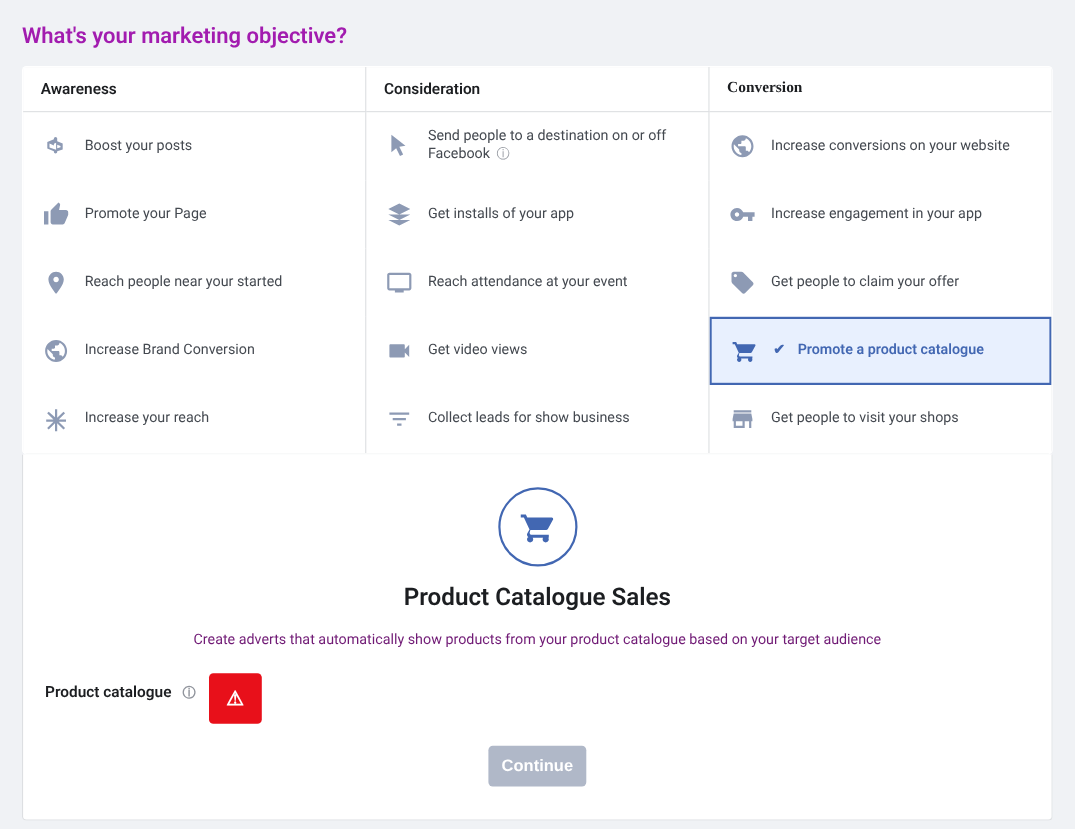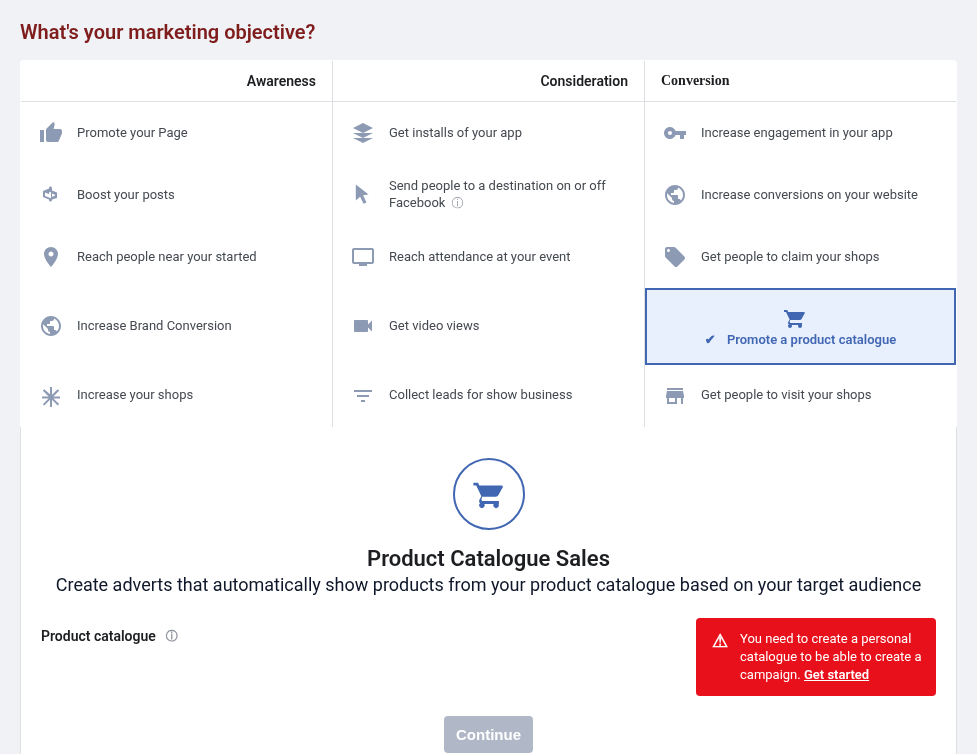--- a/index.html
+++ b/index.html
@@ -7,21 +7,21 @@
       font-family: -apple-system, BlinkMacSystemFont, 'Segoe UI', Roboto, Helvetica, Arial, sans-serif;
       background: #f0f2f5;
       padding: 20px;
       font-size: 14px;
       color: #1c1e21;
     }
     .page-title {
       font-size: 20px;
       font-weight: 600;
       margin-bottom: 16px;
-      color: #7f1d1d;
+      color: #a21caf;
     }
     .objectives-table {
       width: 100%;
       border-collapse: collapse;
       background: #fff;
       border: 1px solid #dddfe2;
       border-radius: 4px;
       overflow: hidden;
     }
     .objectives-table th {
@@ -36,38 +36,36 @@
     .objectives-table td {
       padding: 0;
       border-right: 1px solid #dddfe2;
       vertical-align: middle;
     }
     .objectives-table td:last-child {
       border-right: none;
     }
     .objectives-table th:not(:last-child) {
       border-right: 1px solid #dddfe2;
-      text-align: right;
     }
     .cell-item {
       display: flex;
       align-items: center;
       padding: 14px 16px;
       cursor: pointer;
       border-bottom: 1px solid #dddfe2;
       min-height: 62px;
       transition: background 0.1s;
     }
     .cell-item:last-child {
       border-bottom: none;
     }
     .cell-item.selected {
       background: #e8f0fe;
       border: 2px solid #4267b2;
-      flex-direction: column;
     }
     .cell-icon {
       width: 28px;
       height: 28px;
       min-width: 28px;
       margin-right: 12px;
       color: #8d9ab4;
       display: flex;
       align-items: center;
       justify-content: center;
@@ -116,32 +114,32 @@
     }
     .big-icon-circle svg {
       width: 34px;
       height: 34px;
       fill: #4267b2;
     }
     .section-title {
       font-size: 22px;
       font-weight: 600;
       color: #1c1e21;
-      margin-bottom: 0;
+      margin-bottom: 16px;
     }
     .section-desc {
-      font-size: 18px;
-      color: #0f172a;
+      font-size: 13px;
+      color: #701a75;
       margin-bottom: 20px;
       line-height: 1.5;
     }
     .product-catalogue-row {
       display: flex;
       align-items: flex-start;
-      justify-content: space-between;
+      justify-content: flex-start;
       gap: 12px;
       margin-bottom: 20px;
     }
     .product-catalogue-label {
       font-weight: 600;
       font-size: 14px;
       color: #1c1e21;
       display: flex;
       align-items: center;
       gap: 4px;
@@ -207,20 +205,52 @@
         <th class="col-consideration">Consideration</th>
         <th class="col-conversion">Conversion</th>
       </tr>
     </thead>
     <tbody id="table-body">
     <tr>
           <td>
             <div class="cell-item">
               <div class="cell-icon">
                 <svg viewBox="0 0 24 24" xmlns="http://www.w3.org/2000/svg">
+                  <path d="M18 11v-1.5l-5-2v-2.5c0-.83-.67-1.5-1.5-1.5S10 4.17 10 5v.5L4 8v6l6 2.5v.5c0 .83.67 1.5 1.5 1.5S13 17.83 13 17v-.5l5-1.5V11zm-8 3.5L6 13V9.5l4 1.67V14.5zm2 1.5v-.78l-2-.83v-4.78l2-.83V16zm4-3.17l-3 1V10.5l3 1.25V12.83z"></path>
+                </svg>
+              </div>
+              <div class="cell-text">Boost your posts</div>
+            </div>
+          </td>
+          <td>
+            <div class="cell-item">
+              <div class="cell-icon">
+                <svg viewBox="0 0 24 24" xmlns="http://www.w3.org/2000/svg">
+                  <path d="M4 0l16 12.279-6.951 1.17 4.325 8.817-3.596 1.734-4.35-8.879-5.428 4.702z" transform="scale(0.8) translate(2,2)"></path>
+                </svg>
+              </div>
+              <div class="cell-text">Send people to a destination on or off Facebook<span class="info-icon">ⓘ</span></div>
+            </div>
+          </td>
+          <td>
+            <div class="cell-item">
+              <div class="cell-icon">
+                <svg viewBox="0 0 24 24" xmlns="http://www.w3.org/2000/svg">
+                  <path d="M12 2C6.48 2 2 6.48 2 12s4.48 10 10 10 10-4.48 10-10S17.52 2 12 2zm-1 17.93c-3.95-.49-7-3.85-7-7.93 0-.62.08-1.21.21-1.79L9 15v1c0 1.1.9 2 2 2v1.93zm6.9-2.54c-.26-.81-1-1.39-1.9-1.39h-1v-3c0-.55-.45-1-1-1H8v-2h2c.55 0 1-.45 1-1V7h2c1.1 0 2-.9 2-2v-.41c2.93 1.19 5 4.06 5 7.41 0 2.08-.8 3.97-2.1 5.39z"></path>
+                </svg>
+              </div>
+              <div class="cell-text">Increase conversions on your website</div>
+            </div>
+          </td>
+        </tr>
+        <tr>
+          <td>
+            <div class="cell-item">
+              <div class="cell-icon">
+                <svg viewBox="0 0 24 24" xmlns="http://www.w3.org/2000/svg">
                   <path d="M1 21h4V9H1v12zm22-11c0-1.1-.9-2-2-2h-6.31l.95-4.57.03-.32c0-.41-.17-.79-.44-1.06L14.17 1 7.59 7.59C7.22 7.95 7 8.45 7 9v10c0 1.1.9 2 2 2h9c.83 0 1.54-.5 1.84-1.22l3.02-7.05c.09-.23.14-.47.14-.73v-2z"></path>
                 </svg>
               </div>
               <div class="cell-text">Promote your Page</div>
             </div>
           </td>
           <td>
             <div class="cell-item">
               <div class="cell-icon">
                 <svg viewBox="0 0 24 24" xmlns="http://www.w3.org/2000/svg">
@@ -239,120 +269,88 @@
               </div>
               <div class="cell-text">Increase engagement in your app</div>
             </div>
           </td>
         </tr>
         <tr>
           <td>
             <div class="cell-item">
               <div class="cell-icon">
                 <svg viewBox="0 0 24 24" xmlns="http://www.w3.org/2000/svg">
-                  <path d="M18 11v-1.5l-5-2v-2.5c0-.83-.67-1.5-1.5-1.5S10 4.17 10 5v.5L4 8v6l6 2.5v.5c0 .83.67 1.5 1.5 1.5S13 17.83 13 17v-.5l5-1.5V11zm-8 3.5L6 13V9.5l4 1.67V14.5zm2 1.5v-.78l-2-.83v-4.78l2-.83V16zm4-3.17l-3 1V10.5l3 1.25V12.83z"></path>
-                </svg>
-              </div>
-              <div class="cell-text">Boost your posts</div>
-            </div>
-          </td>
-          <td>
-            <div class="cell-item">
-              <div class="cell-icon">
-                <svg viewBox="0 0 24 24" xmlns="http://www.w3.org/2000/svg">
-                  <path d="M4 0l16 12.279-6.951 1.17 4.325 8.817-3.596 1.734-4.35-8.879-5.428 4.702z" transform="scale(0.8) translate(2,2)"></path>
-                </svg>
-              </div>
-              <div class="cell-text">Send people to a destination on or off Facebook<span class="info-icon">ⓘ</span></div>
-            </div>
-          </td>
+                  <path d="M12 2C8.13 2 5 5.13 5 9c0 5.25 7 13 7 13s7-7.75 7-13c0-3.87-3.13-7-7-7zm0 9.5c-1.38 0-2.5-1.12-2.5-2.5s1.12-2.5 2.5-2.5 2.5 1.12 2.5 2.5-1.12 2.5-2.5 2.5z"></path>
+                </svg>
+              </div>
+              <div class="cell-text">Reach people near your started</div>
+            </div>
+          </td>
+          <td>
+            <div class="cell-item">
+              <div class="cell-icon">
+                <svg viewBox="0 0 24 24" xmlns="http://www.w3.org/2000/svg">
+                  <path d="M21 3H3c-1.1 0-2 .9-2 2v12c0 1.1.9 2 2 2h5v2h8v-2h5c1.1 0 1.99-.9 1.99-2L23 5c0-1.1-.9-2-2-2zm0 14H3V5h18v12z"></path>
+                </svg>
+              </div>
+              <div class="cell-text">Reach attendance at your event</div>
+            </div>
+          </td>
+          <td>
+            <div class="cell-item">
+              <div class="cell-icon">
+                <svg viewBox="0 0 24 24" xmlns="http://www.w3.org/2000/svg">
+                  <path d="M21.41 11.58l-9-9C12.05 2.22 11.55 2 11 2H4c-1.1 0-2 .9-2 2v7c0 .55.22 1.05.59 1.42l9 9c.36.36.86.58 1.41.58.55 0 1.05-.22 1.41-.59l7-7c.37-.36.59-.86.59-1.41 0-.55-.23-1.06-.59-1.42zM5.5 7C4.67 7 4 6.33 4 5.5S4.67 4 5.5 4 7 4.67 7 5.5 6.33 7 5.5 7z"></path>
+                </svg>
+              </div>
+              <div class="cell-text">Get people to claim your offer</div>
+            </div>
+          </td>
+        </tr>
+        <tr>
           <td>
             <div class="cell-item">
               <div class="cell-icon">
                 <svg viewBox="0 0 24 24" xmlns="http://www.w3.org/2000/svg">
                   <path d="M12 2C6.48 2 2 6.48 2 12s4.48 10 10 10 10-4.48 10-10S17.52 2 12 2zm-1 17.93c-3.95-.49-7-3.85-7-7.93 0-.62.08-1.21.21-1.79L9 15v1c0 1.1.9 2 2 2v1.93zm6.9-2.54c-.26-.81-1-1.39-1.9-1.39h-1v-3c0-.55-.45-1-1-1H8v-2h2c.55 0 1-.45 1-1V7h2c1.1 0 2-.9 2-2v-.41c2.93 1.19 5 4.06 5 7.41 0 2.08-.8 3.97-2.1 5.39z"></path>
                 </svg>
               </div>
-              <div class="cell-text">Increase conversions on your website</div>
+              <div class="cell-text">Increase Brand Conversion</div>
+            </div>
+          </td>
+          <td>
+            <div class="cell-item">
+              <div class="cell-icon">
+                <svg viewBox="0 0 24 24" xmlns="http://www.w3.org/2000/svg">
+                  <path d="M17 10.5V7c0-.55-.45-1-1-1H4c-.55 0-1 .45-1 1v10c0 .55.45 1 1 1h12c.55 0 1-.45 1-1v-3.5l4 4v-11l-4 4z"></path>
+                </svg>
+              </div>
+              <div class="cell-text">Get video views</div>
+            </div>
+          </td>
+          <td>
+            <div class="cell-item selected">
+              <div class="cell-icon">
+                <svg viewBox="0 0 24 24" xmlns="http://www.w3.org/2000/svg">
+                  <path d="M7 18c-1.1 0-1.99.9-1.99 2S5.9 22 7 22s2-.9 2-2-.9-2-2-2zm10 0c-1.1 0-1.99.9-1.99 2S15.9 22 17 22s2-.9 2-2-.9-2-2-2zm-9.83-4h9.66c.75 0 1.41-.41 1.75-1.03l3.24-5.88A1 1 0 0 0 20.94 6H5.21L4.27 4H1v2h2l3.6 7.59L5.25 16c-.16.28-.25.61-.25.95C5 18.1 5.9 19 7 19h12v-2H7.42c-.08 0-.16-.04-.22-.1l-.56-1.04.53-1.86z"></path>
+                </svg>
+              </div>
+              <div class="cell-text"><span class="selected-check">✔ </span>Promote a product catalogue</div>
             </div>
           </td>
         </tr>
         <tr>
           <td>
             <div class="cell-item">
               <div class="cell-icon">
                 <svg viewBox="0 0 24 24" xmlns="http://www.w3.org/2000/svg">
-                  <path d="M12 2C8.13 2 5 5.13 5 9c0 5.25 7 13 7 13s7-7.75 7-13c0-3.87-3.13-7-7-7zm0 9.5c-1.38 0-2.5-1.12-2.5-2.5s1.12-2.5 2.5-2.5 2.5 1.12 2.5 2.5-1.12 2.5-2.5 2.5z"></path>
-                </svg>
-              </div>
-              <div class="cell-text">Reach people near your started</div>
-            </div>
-          </td>
-          <td>
-            <div class="cell-item">
-              <div class="cell-icon">
-                <svg viewBox="0 0 24 24" xmlns="http://www.w3.org/2000/svg">
-                  <path d="M21 3H3c-1.1 0-2 .9-2 2v12c0 1.1.9 2 2 2h5v2h8v-2h5c1.1 0 1.99-.9 1.99-2L23 5c0-1.1-.9-2-2-2zm0 14H3V5h18v12z"></path>
-                </svg>
-              </div>
-              <div class="cell-text">Reach attendance at your event</div>
-            </div>
-          </td>
-          <td>
-            <div class="cell-item">
-              <div class="cell-icon">
-                <svg viewBox="0 0 24 24" xmlns="http://www.w3.org/2000/svg">
-                  <path d="M21.41 11.58l-9-9C12.05 2.22 11.55 2 11 2H4c-1.1 0-2 .9-2 2v7c0 .55.22 1.05.59 1.42l9 9c.36.36.86.58 1.41.58.55 0 1.05-.22 1.41-.59l7-7c.37-.36.59-.86.59-1.41 0-.55-.23-1.06-.59-1.42zM5.5 7C4.67 7 4 6.33 4 5.5S4.67 4 5.5 4 7 4.67 7 5.5 6.33 7 5.5 7z"></path>
-                </svg>
-              </div>
-              <div class="cell-text">Get people to claim your shops</div>
-            </div>
-          </td>
-        </tr>
-        <tr>
-          <td>
-            <div class="cell-item">
-              <div class="cell-icon">
-                <svg viewBox="0 0 24 24" xmlns="http://www.w3.org/2000/svg">
-                  <path d="M12 2C6.48 2 2 6.48 2 12s4.48 10 10 10 10-4.48 10-10S17.52 2 12 2zm-1 17.93c-3.95-.49-7-3.85-7-7.93 0-.62.08-1.21.21-1.79L9 15v1c0 1.1.9 2 2 2v1.93zm6.9-2.54c-.26-.81-1-1.39-1.9-1.39h-1v-3c0-.55-.45-1-1-1H8v-2h2c.55 0 1-.45 1-1V7h2c1.1 0 2-.9 2-2v-.41c2.93 1.19 5 4.06 5 7.41 0 2.08-.8 3.97-2.1 5.39z"></path>
-                </svg>
-              </div>
-              <div class="cell-text">Increase Brand Conversion</div>
-            </div>
-          </td>
-          <td>
-            <div class="cell-item">
-              <div class="cell-icon">
-                <svg viewBox="0 0 24 24" xmlns="http://www.w3.org/2000/svg">
-                  <path d="M17 10.5V7c0-.55-.45-1-1-1H4c-.55 0-1 .45-1 1v10c0 .55.45 1 1 1h12c.55 0 1-.45 1-1v-3.5l4 4v-11l-4 4z"></path>
-                </svg>
-              </div>
-              <div class="cell-text">Get video views</div>
-            </div>
-          </td>
-          <td>
-            <div class="cell-item selected">
-              <div class="cell-icon">
-                <svg viewBox="0 0 24 24" xmlns="http://www.w3.org/2000/svg">
-                  <path d="M7 18c-1.1 0-1.99.9-1.99 2S5.9 22 7 22s2-.9 2-2-.9-2-2-2zm10 0c-1.1 0-1.99.9-1.99 2S15.9 22 17 22s2-.9 2-2-.9-2-2-2zm-9.83-4h9.66c.75 0 1.41-.41 1.75-1.03l3.24-5.88A1 1 0 0 0 20.94 6H5.21L4.27 4H1v2h2l3.6 7.59L5.25 16c-.16.28-.25.61-.25.95C5 18.1 5.9 19 7 19h12v-2H7.42c-.08 0-.16-.04-.22-.1l-.56-1.04.53-1.86z"></path>
-                </svg>
-              </div>
-              <div class="cell-text"><span class="selected-check">✔ </span>Promote a product catalogue</div>
-            </div>
-          </td>
-        </tr>
-        <tr>
-          <td>
-            <div class="cell-item">
-              <div class="cell-icon">
-                <svg viewBox="0 0 24 24" xmlns="http://www.w3.org/2000/svg">
                   <path d="M11 3v7.27L5.28 5.27 3.87 6.69l5.73 5.73H3v2h6.6L3.87 20.15l1.41 1.41L11 15.72V23h2v-7.27l5.72 5.72 1.41-1.41L14.39 14.4H21v-2h-6.6l5.73-5.73-1.41-1.41L13 10.72V3h-2z"></path>
                 </svg>
               </div>
-              <div class="cell-text">Increase your shops</div>
+              <div class="cell-text">Increase your reach</div>
             </div>
           </td>
           <td>
             <div class="cell-item">
               <div class="cell-icon">
                 <svg viewBox="0 0 24 24" xmlns="http://www.w3.org/2000/svg">
                   <path d="M10 18h4v-2h-4v2zM3 6v2h18V6H3zm3 7h12v-2H6v2z"></path>
                 </svg>
               </div>
               <div class="cell-text">Collect leads for show business</div>
@@ -383,21 +381,17 @@
       <span>Create adverts that automatically show products from your product catalogue
 based on your target audience</span>
     </div>
     <div class="product-catalogue-row">
       <div class="product-catalogue-label">
         <span>Product catalogue</span>
         <span class="info-icon">ⓘ</span>
       </div>
       <div class="warning-box">
         <div class="warning-icon">⚠</div>
-        <div class="warning-text">
-          <span>You need to create a personal catalogue to be able to create a campaign.</span>
-          <a href="#">Get started</a>
-        </div>
       </div>
     </div>
     <button class="continue-btn">Continue</button>
   </div>
 </div>
 
 </body></html>

